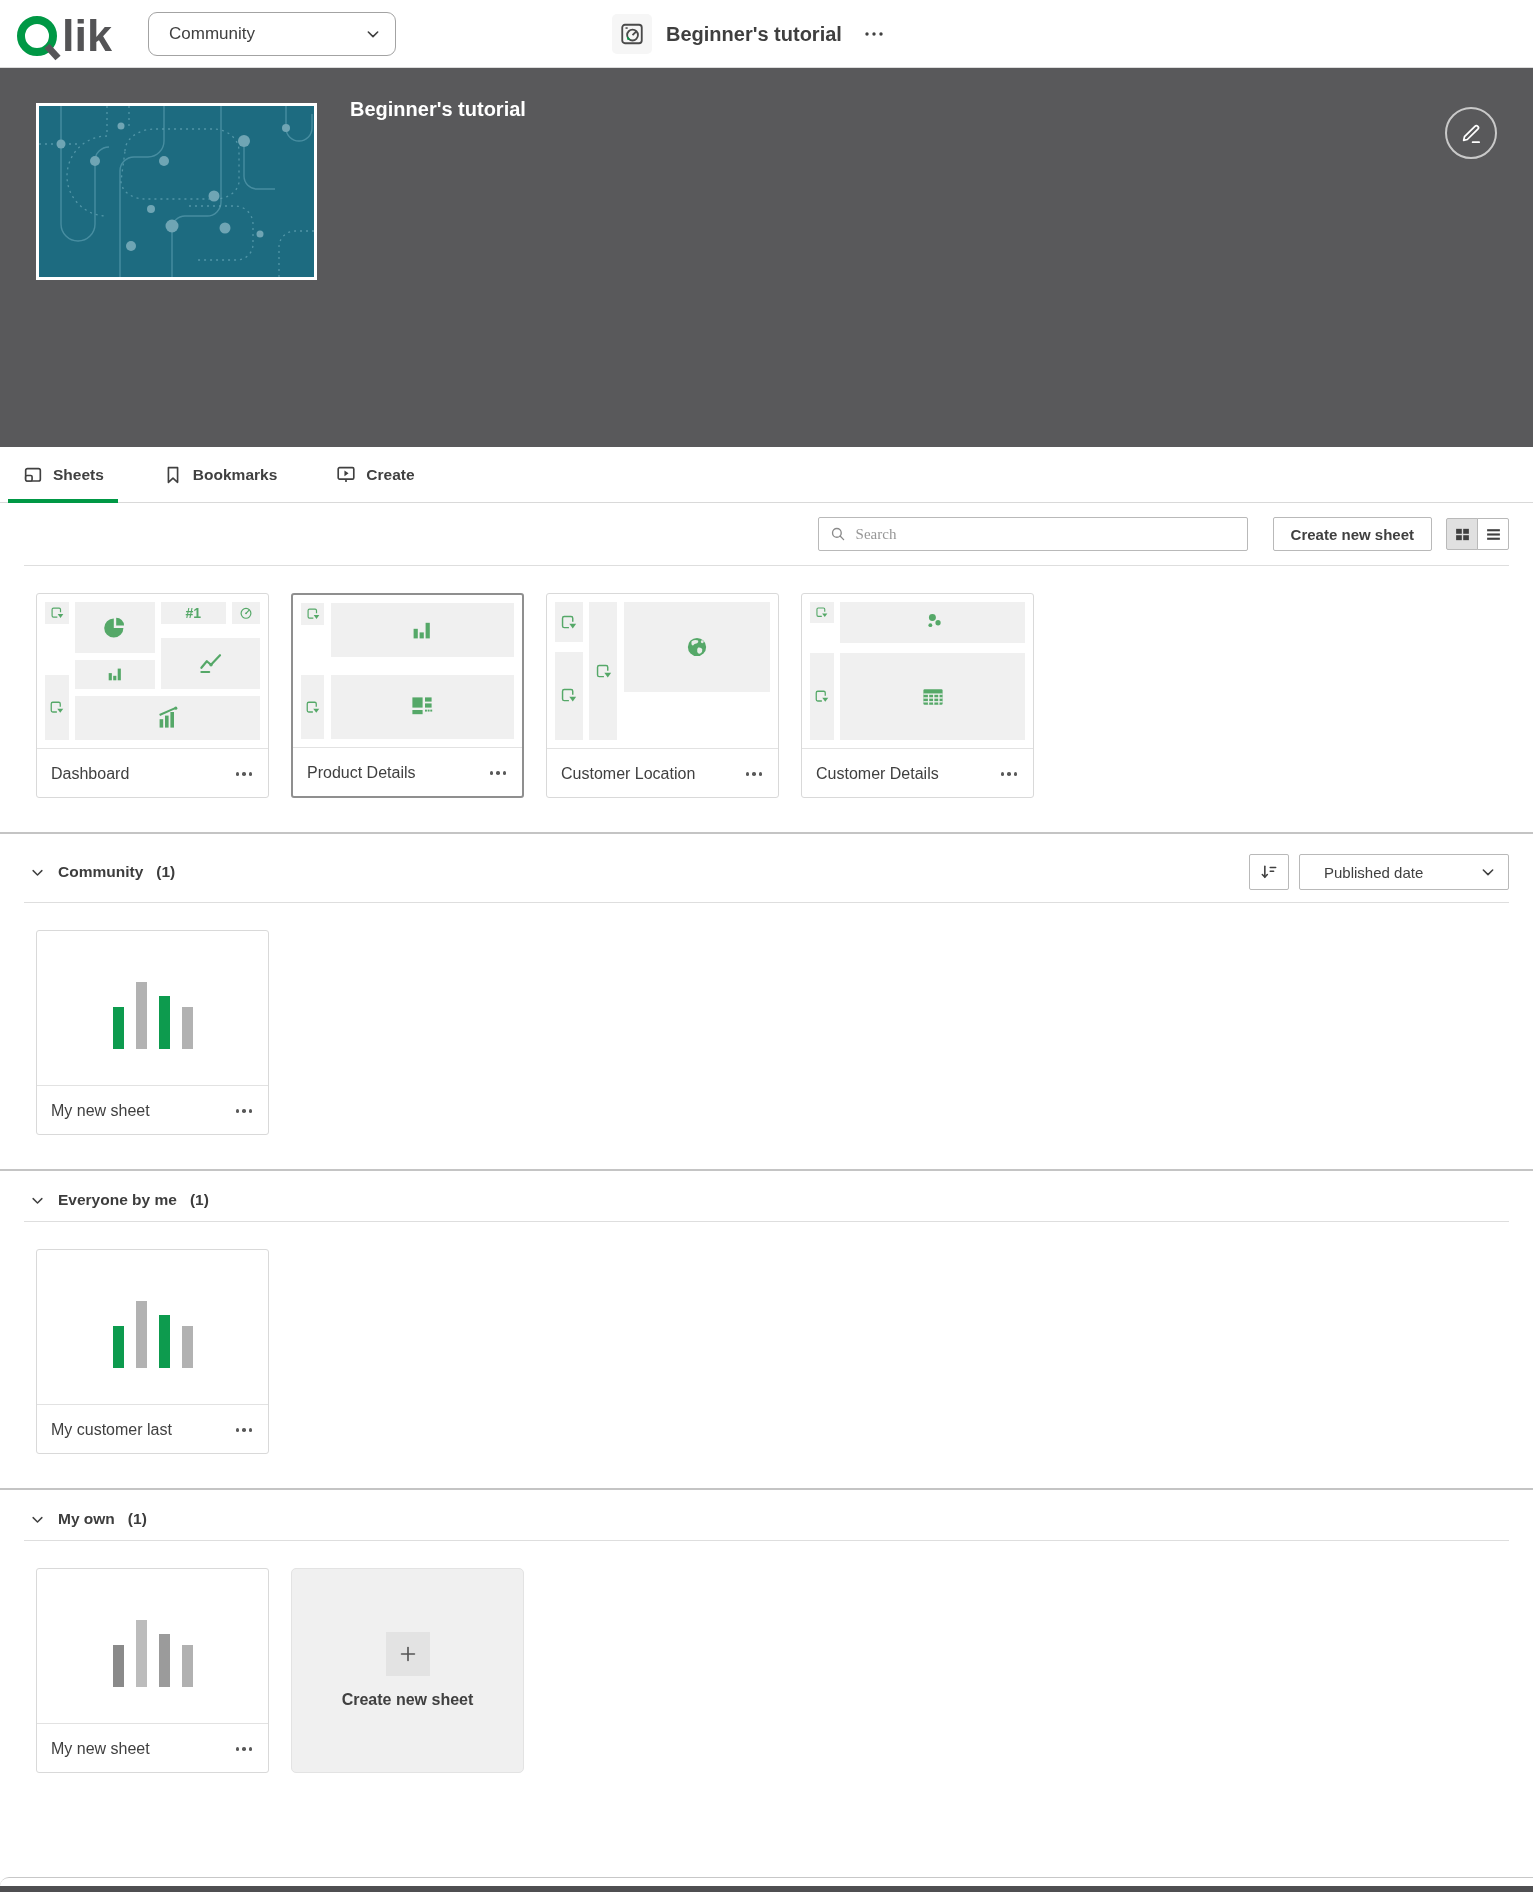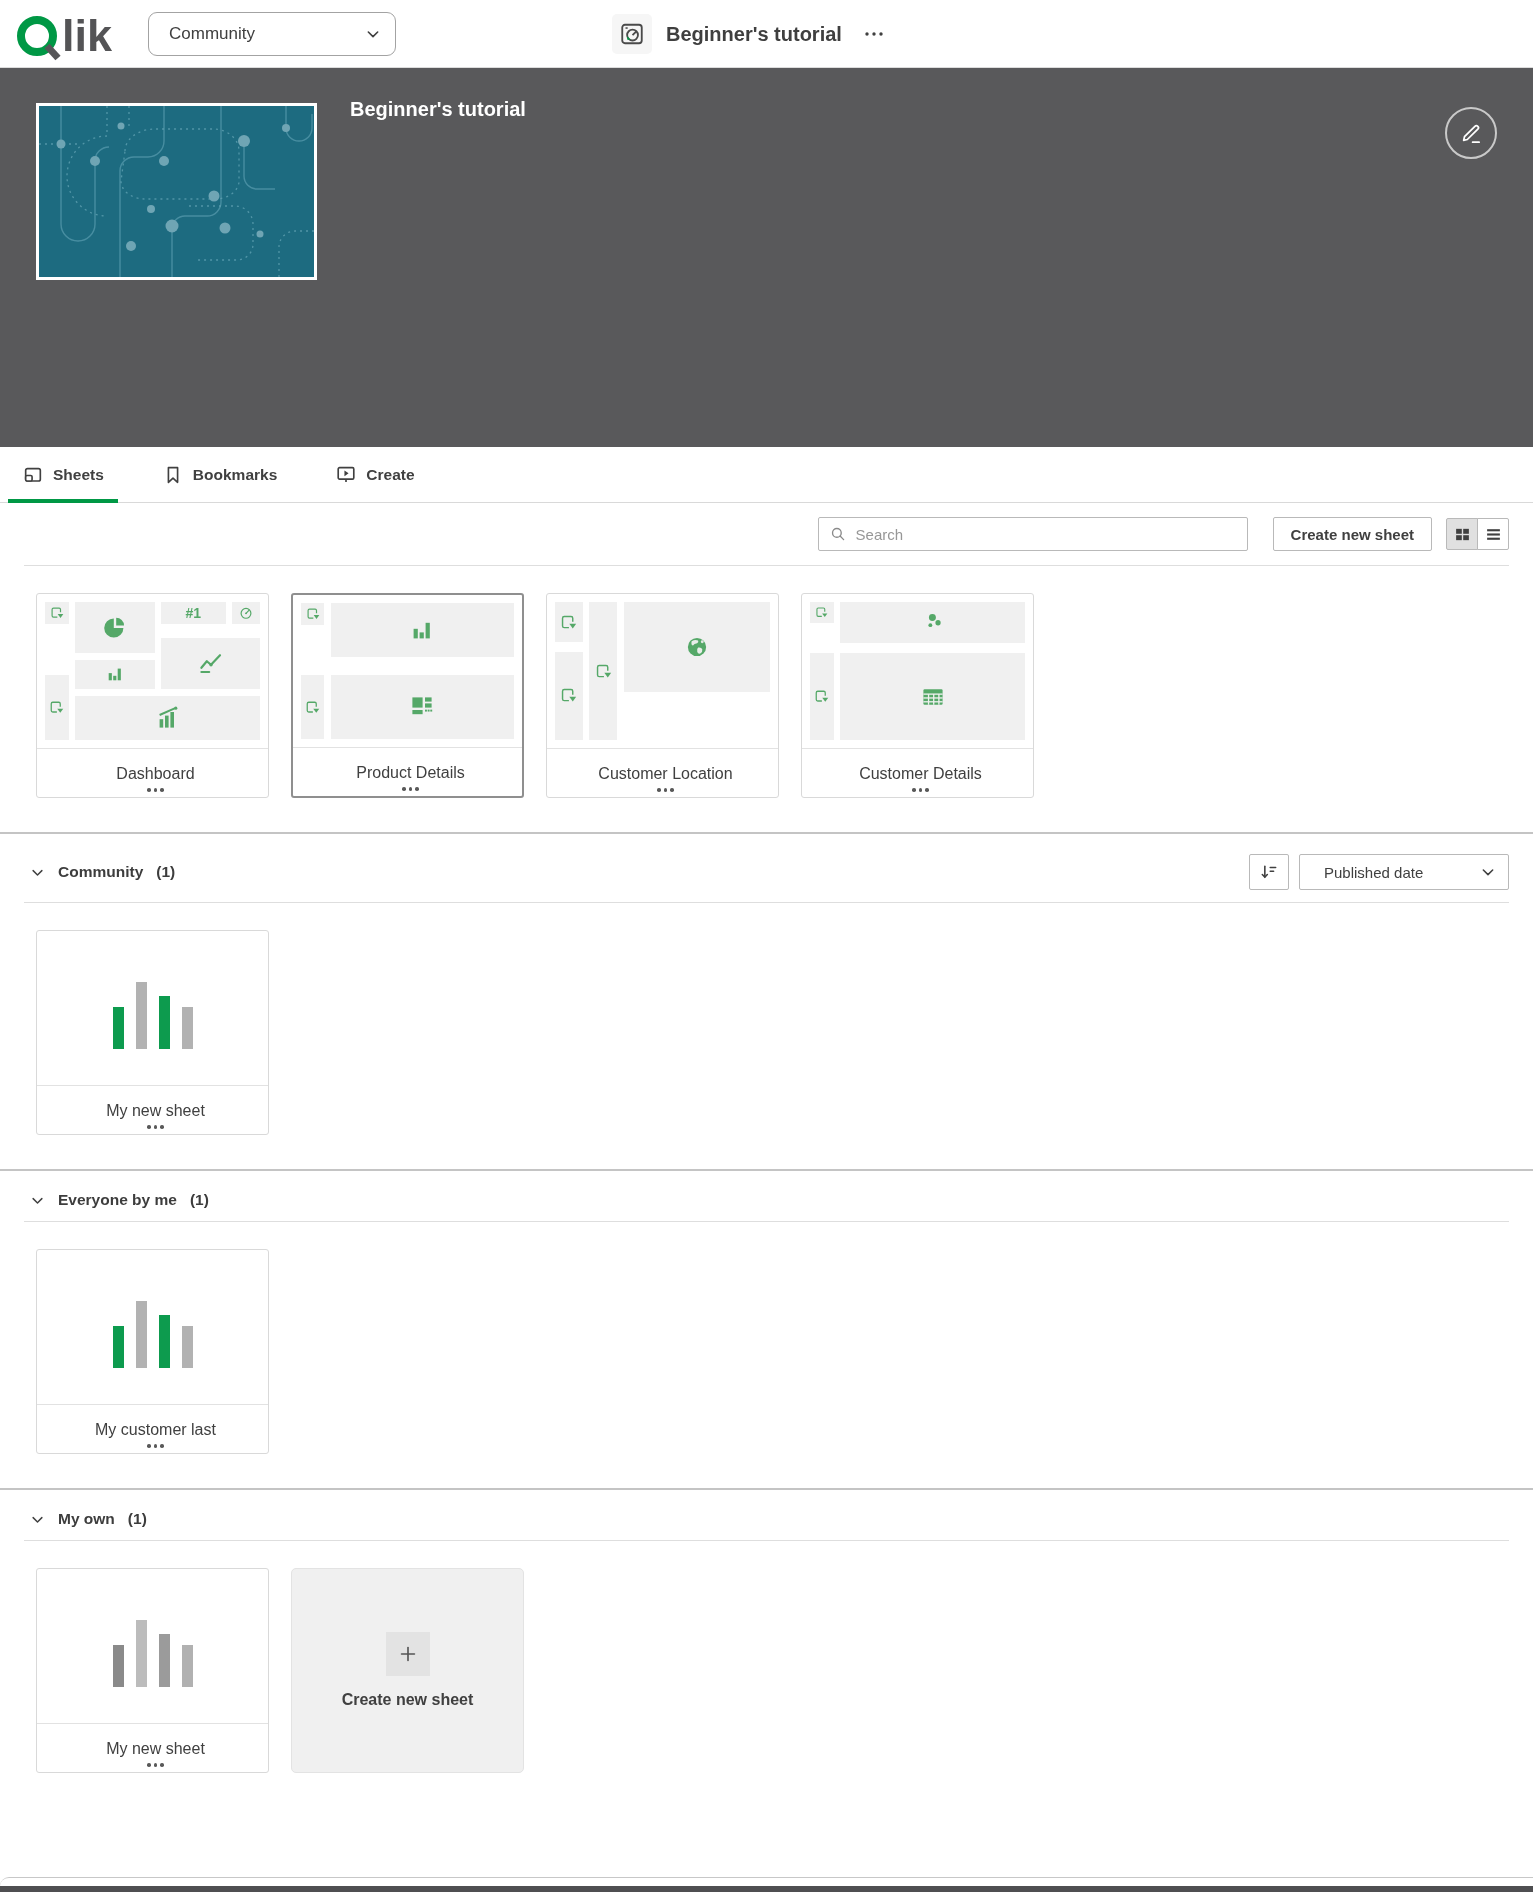--- a/index.html
+++ b/index.html
@@ -24,21 +24,21 @@
   .edit-btn { position:absolute; right:36px; top:39px; width:52px; height:52px; border-radius:50%; border:2px solid #c9c9c9; background:transparent; display:flex; align-items:center; justify-content:center; cursor:pointer; }
 
   
   .tabsbar { height:56px; border-bottom:1px solid #d9d9d9; display:flex; align-items:stretch; padding-left:8px; gap:30px; background:#fff; }
   .tab { display:flex; align-items:center; gap:9px; padding:0 14px; font-size:15.5px; font-weight:bold; color:#404040; position:relative; cursor:pointer; background:none; border:none; font-family:inherit; }
   .tab.active::after { content:""; position:absolute; left:0; right:0; bottom:-1px; height:4px; background:#009845; }
 
   
   .toolbar { height:62px; display:flex; align-items:center; justify-content:flex-end; padding:0 24px; background:#fff; }
   .searchbox { width:430px; height:34px; border:1px solid #b9b9b9; border-radius:2px; display:flex; align-items:center; padding:0 10px; gap:9px; background:#fff; }
-  .searchbox input { border:none; outline:none; flex:1; font-size:15px; font-family:Liberation Sans, sans-serif; color:#404040; background:transparent; }
+  .searchbox input { border:none; outline:none; flex:1; font-size:15px; font-family:Liberation Serif, serif; color:#404040; background:transparent; }
   .searchbox input::placeholder { color:#979797; }
   .create-btn { margin-left:25px; height:34px; padding:0 17px; border:1px solid #b9b9b9; border-radius:2px; background:#fff; font-size:15px; font-weight:bold; color:#404040; cursor:pointer; font-family:inherit; }
   .viewtoggles { margin-left:14px; display:flex; }
   .vt { width:32px; height:32px; border:1px solid #b9b9b9; background:#fff; display:flex; align-items:center; justify-content:center; cursor:pointer; }
   .vt.grid { border-radius:2px 0 0 2px; }
   .vt.list { border-radius:0 2px 2px 0; margin-left:-1px; }
   .vt.active { background:#e0e0e0; }
 
   
   .sec-head { display:flex; align-items:center; justify-content:space-between; padding:20px 24px 12px 30px; }
@@ -53,21 +53,21 @@
 
   
   .card { width:233px; height:205px; border:1px solid #d9d9d9; border-radius:3px; background:#fff; display:flex; flex-direction:column; cursor:pointer; }
   .card.selected { border:2px solid #8f8f8f; }
   .card-thumb { flex:1; position:relative; }
   .tilewrap { position:absolute; inset:8px; }
   .tile { position:absolute; background:#f0f0f0; display:flex; align-items:center; justify-content:center; }
   .kpi-text { color:#55a868; font-weight:bold; font-size:14px; }
   .barswrap { height:100%; display:flex; align-items:flex-end; justify-content:center; gap:12px; padding-bottom:36px; }
   .tbar { width:11px; }
-  .card-foot { height:49px; border-top:1px solid #e2e2e2; display:flex; align-items:center; justify-content:space-between; padding:16px 8px 0 14px;flex-direction:column; }
+  .card-foot { height:49px; border-top:1px solid #e2e2e2; display:flex; align-items:center; justify-content:space-between; padding:2px 8px 0 14px; }
   .card-title { font-size:16px; color:#404040; }
   .card-menu { width:32px; height:32px; border:none; background:transparent; display:flex; align-items:center; justify-content:center; gap:3px; cursor:pointer; }
   .dot { width:3.5px; height:3.5px; border-radius:50%; background:#595959; }
   .create-card { width:233px; height:205px; border:1px solid #e3e3e3; border-radius:5px; background:#f0f0f0; display:flex; flex-direction:column; align-items:center; justify-content:center; gap:15px; cursor:pointer; }
   .plusbox { width:44px; height:44px; background:#e3e3e3; display:flex; align-items:center; justify-content:center; }
   .create-label { font-size:16px; font-weight:bold; color:#404040; }
 
   
   .bottom-curve { position:absolute; left:0; right:0; bottom:6px; height:9px; background:#fff; border-top:1px solid #c7c7c7; border-top-left-radius:10px; }
   .bottom-strip { position:absolute; left:0; right:0; bottom:0; height:6px; background:#4f4f51; }

